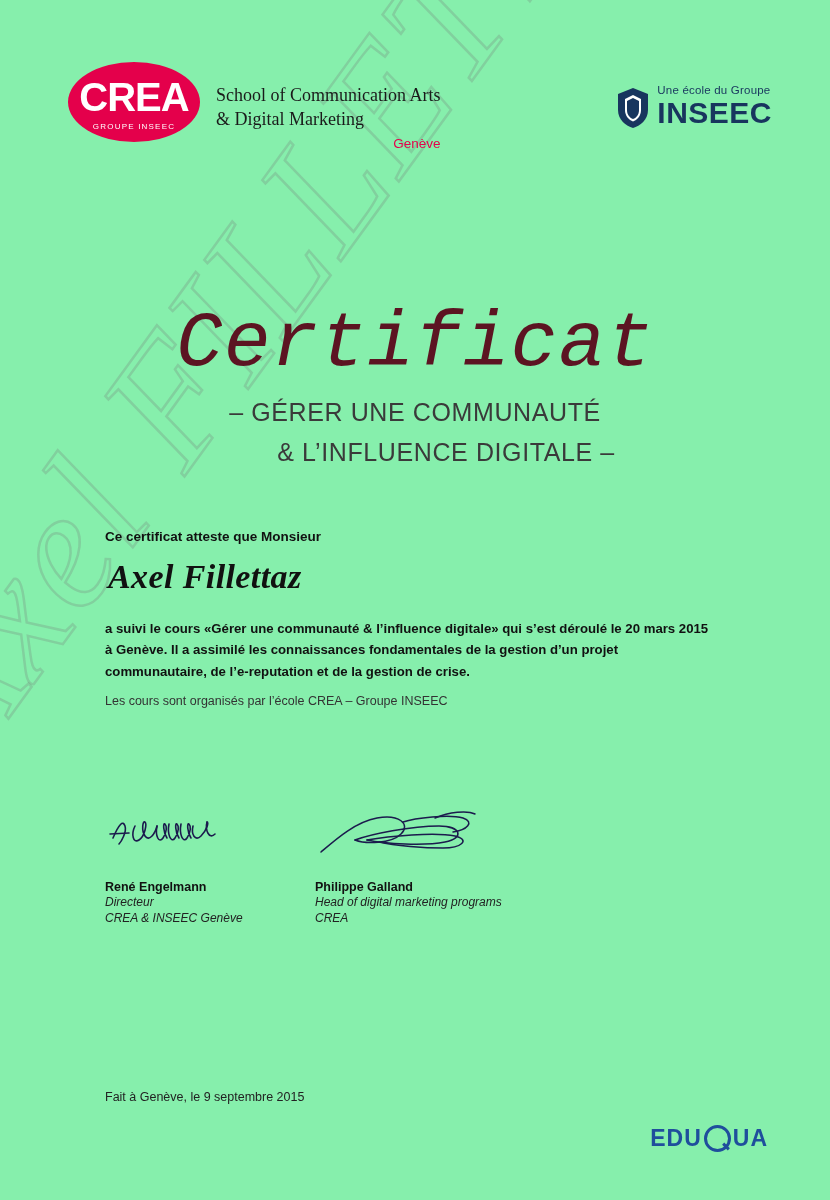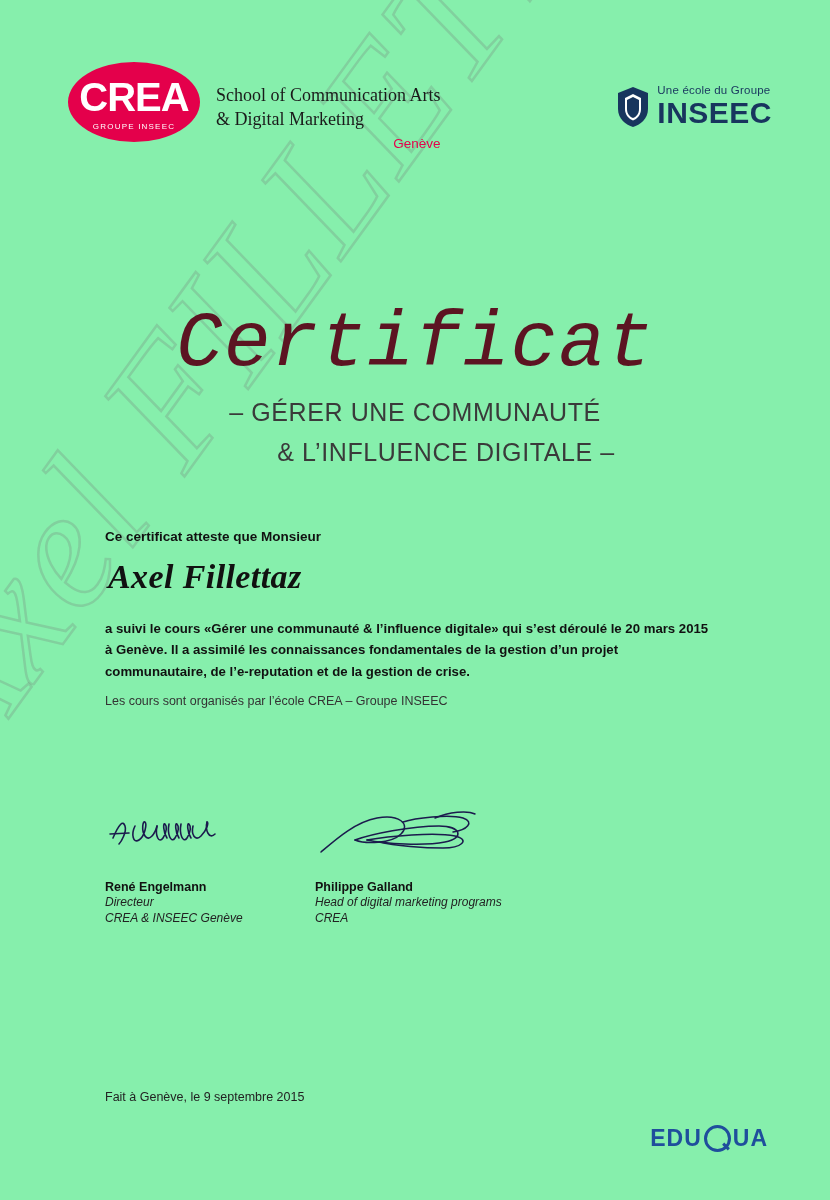--- a/index.html
+++ b/index.html
@@ -101,21 +101,21 @@
     font-size: 13.5px;
     color: #e4004b;
     margin-top: 3px;
     text-align: right;
   }
   .inseec-block {
     position: absolute;
     right: 58px;
     top: 84px;
     display: flex;
-    align-items: center;
+    align-items: flex-end;
     margin-left: 32px;
   }
   .inseec-shield {
     width: 30px;
     height: 40px;
     margin-right: 9px;
     margin-top: 2px;
   }
   .inseec-texts {
     text-align: left;

